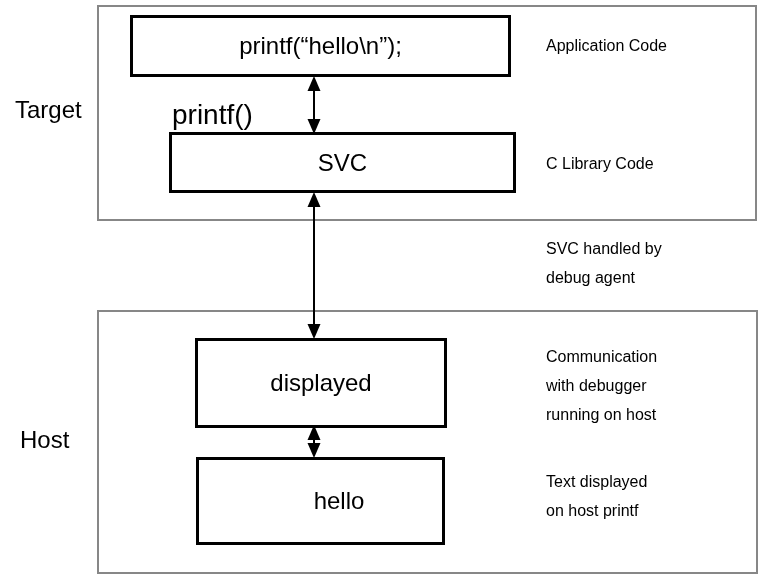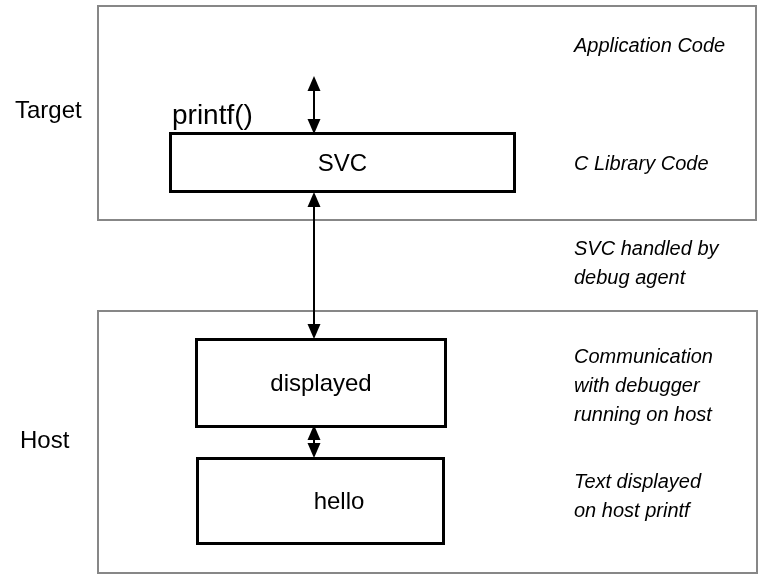--- a/index.html
+++ b/index.html
@@ -35,25 +35,24 @@
     white-space: pre;
   }
   .side-label {
     position: absolute;
     font-size: 24px;
     line-height: 28px;
     white-space: pre;
   }
   .ann {
     position: absolute;
-    left: 574px;
-    font-size: 20px;
+    left: 546px;
+    font-size: 16px;
     line-height: 29px;
     white-space: pre-line;
-    font-style: italic;
   }
   .fn-label {
     position: absolute;
     font-size: 28px;
     line-height: 28px;
     white-space: pre;
   }
   .arrow {
     position: absolute;
     left: 306px;
@@ -81,20 +80,23 @@
 
 <div class="stage">
 
   <div class="outer-box" id="target-box"></div>
 
   <div class="outer-box" id="host-box"></div>
 
   <div class="side-label" id="target-label">Target</div>
   <div class="side-label" id="host-label">Host</div>
 
+  <div class="inner-box" id="printf-box">
+    <span>printf(“hello\n”);</span>
+  </div>
   <div class="inner-box" id="svc-box">
     <span>SVC</span>
   </div>
   <div class="inner-box" id="debugger-box">
     <span>displayed</span>
   </div>
   <div class="inner-box" id="hello-box">
     <span>hello</span>
   </div>
 

